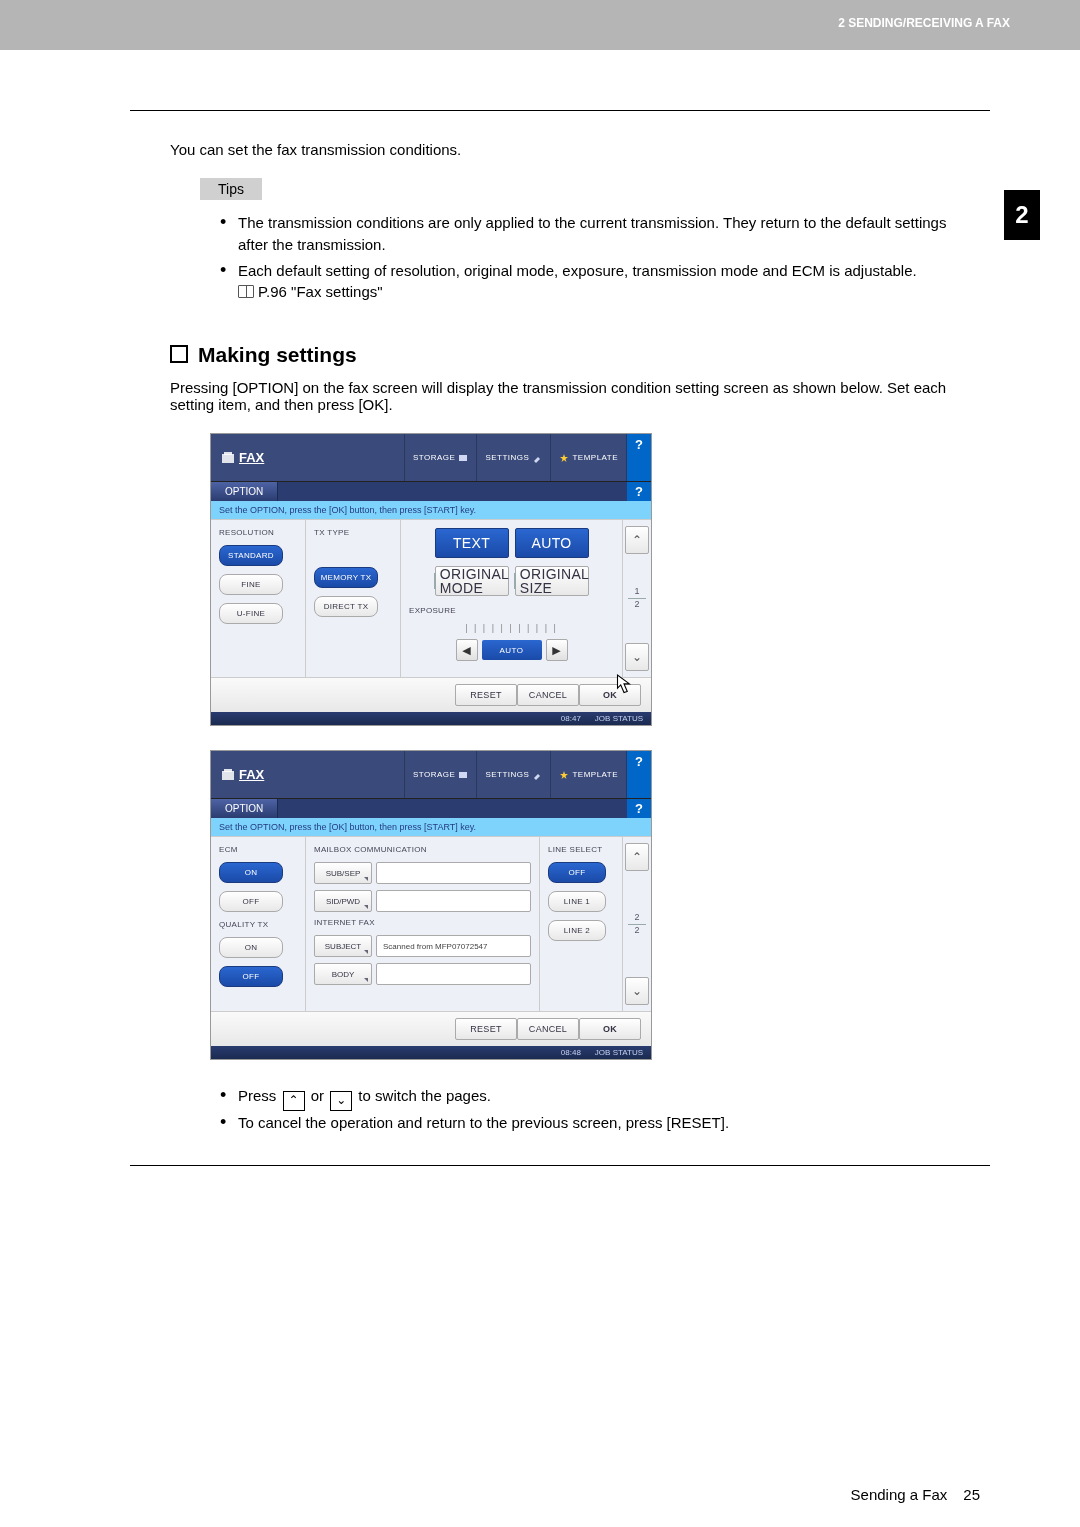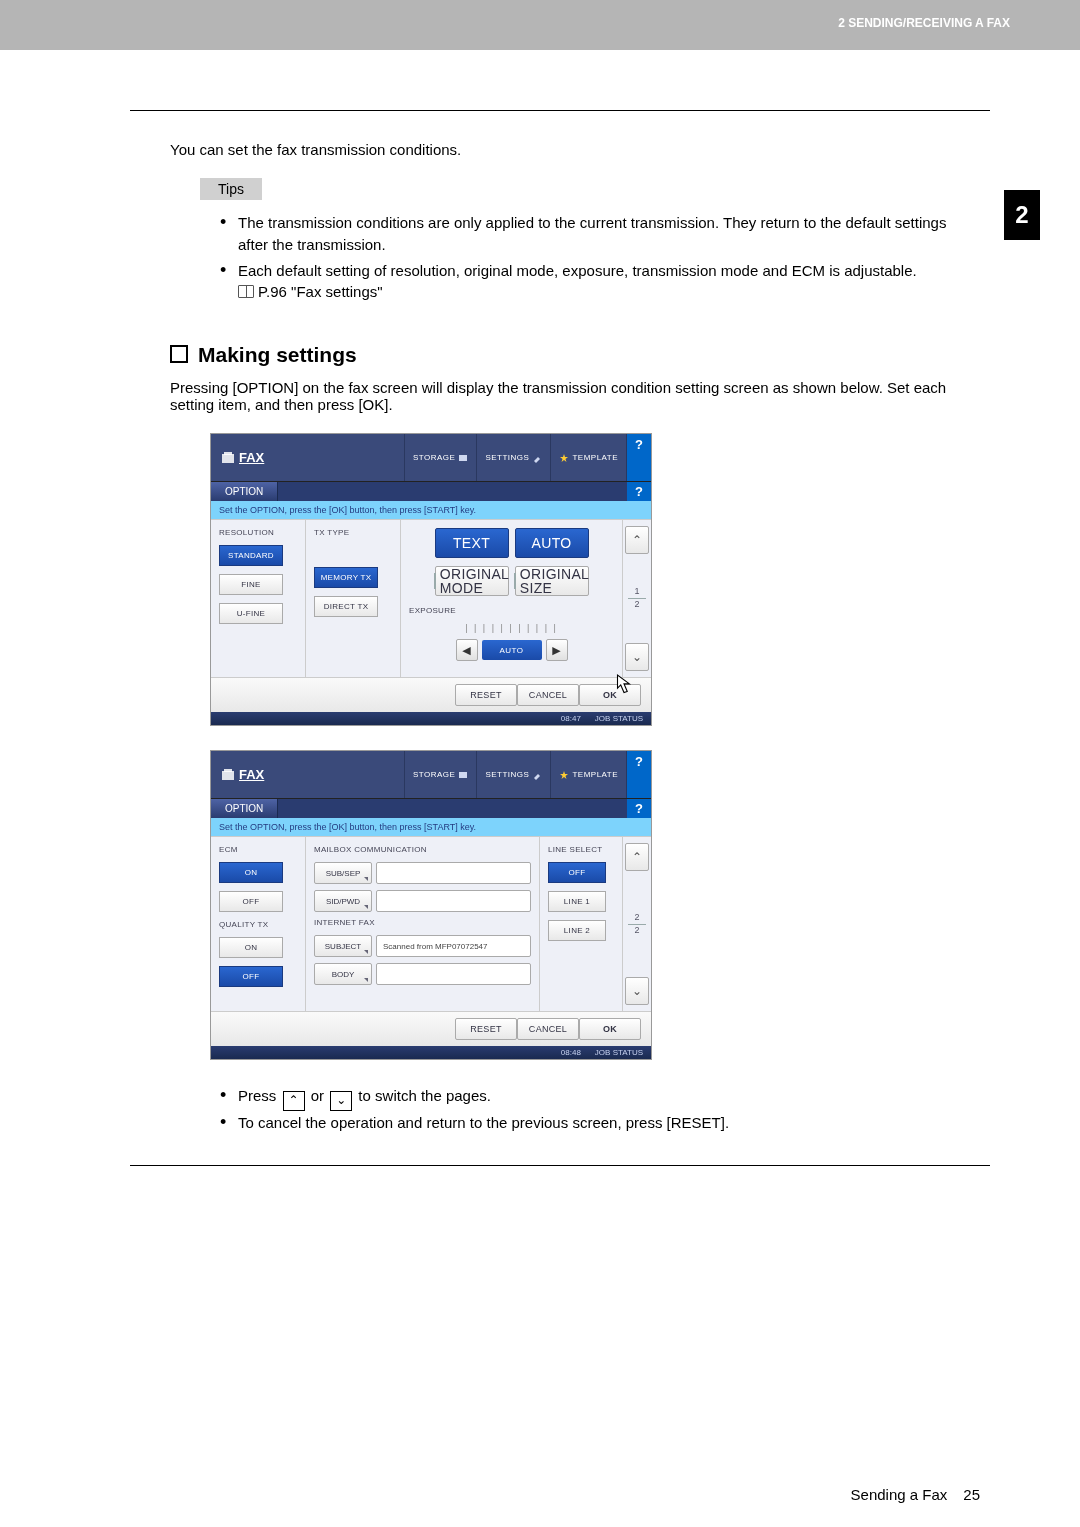--- a/index.html
+++ b/index.html
@@ -206,21 +206,21 @@
   }
   .opt-btn {
     display: block;
     width: 58px;
     text-align: center;
     font-size: 8px;
     padding: 5px 2px;
     margin-bottom: 8px;
     background: linear-gradient(#fff,#e8e8e8);
     border: 1px solid #aaa;
-    border-radius: 0;
+    border-radius: 8px;
     color: #334;
     letter-spacing: .3px;
   }
   .opt-btn.sel {
     background: linear-gradient(#2a67d0,#1a4aa8);
     color: #fff;
     border-color: #1a3a80;
   }
   .wide-btn {
     display: inline-flex;

